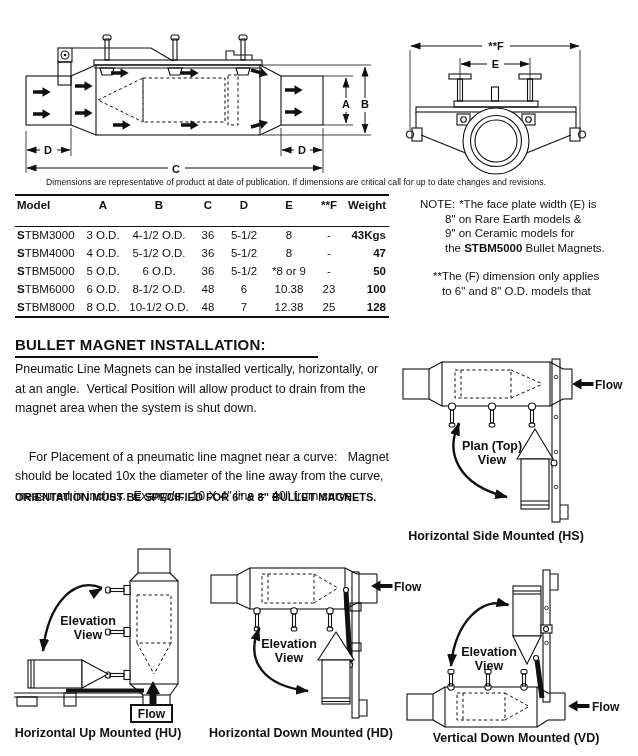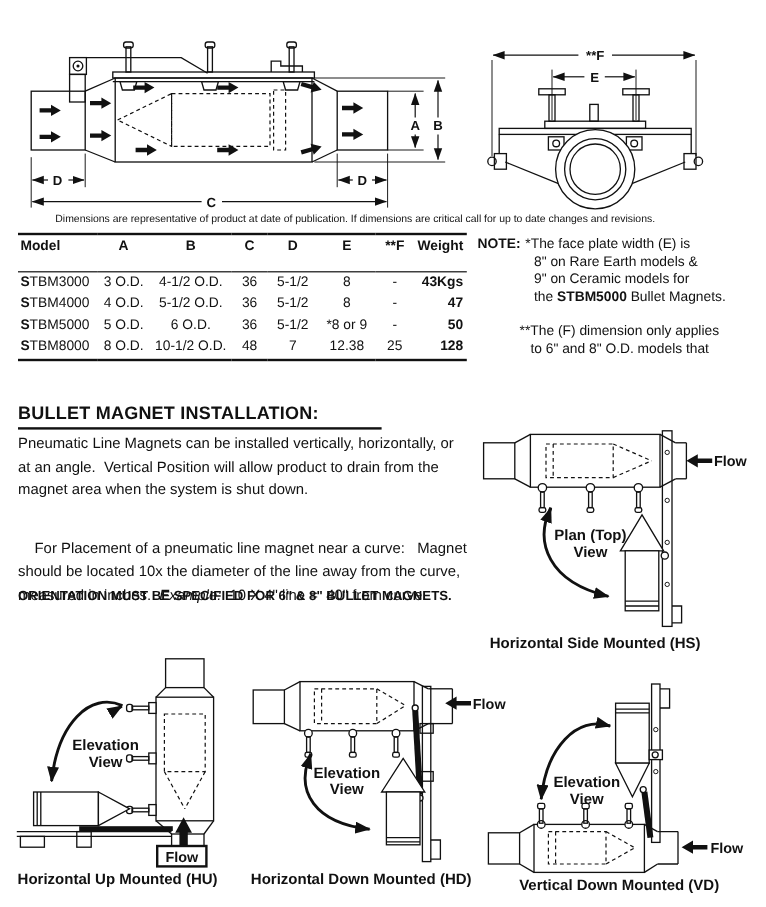--- a/index.html
+++ b/index.html
@@ -28,21 +28,21 @@
   .dim-table th { border-top:2.5px solid #111; border-bottom:1.5px solid #111;
                   padding:3px 0 15px 0; font-weight:bold; text-align:center; }
   .dim-table td { padding:2.2px 0; text-align:center; line-height:13.5px; }
   .dim-table .model { text-align:left; padding-left:2px; }
   .dim-table td.model::first-letter { font-weight:bold; }
   .dim-table .wt { text-align:right; padding-right:3px; font-weight:bold; }
   .dim-table th.wt-h { text-align:center; }
 
   
   .note-block { font-size:11.5px; line-height:14.6px; white-space:nowrap; }
-  .note-line .lbl { font-weight:bold; margin-right:4px; }
+  .note-line .lbl { font-weight:normal; margin-right:4px;margin-left:22px; }
   .ind  { margin-left:47px; }
   .ind2 { margin-left:35px; }
   .ind3 { margin-left:44px; }
   .note-gap { height:14px; }
 
   
   svg { display:block; overflow:visible; }
   .ln  { stroke:#111; fill:none; stroke-width:1.1; }
   .lnt { stroke:#111; fill:none; stroke-width:0.8; }
   .dsh { stroke:#111; fill:none; stroke-width:1; stroke-dasharray:3.2,2.6; }
@@ -241,20 +241,30 @@
         <td class="model">STBM5000</td>
         <td>5 O.D.</td>
         <td>6 O.D.</td>
         <td>36</td>
         <td>5-1/2</td>
         <td>*8 or 9</td>
         <td>-</td>
         <td class="wt">50</td>
       </tr>
       <tr>
+        <td class="model">STBM6000</td>
+        <td>6 O.D.</td>
+        <td>8-1/2 O.D.</td>
+        <td>48</td>
+        <td>6</td>
+        <td>10.38</td>
+        <td>23</td>
+        <td class="wt">100</td>
+      </tr>
+      <tr>
         <td class="model">STBM8000</td>
         <td>8 O.D.</td>
         <td>10-1/2 O.D.</td>
         <td>48</td>
         <td>7</td>
         <td>12.38</td>
         <td>25</td>
         <td class="wt">128</td>
       </tr>
     </tbody>

